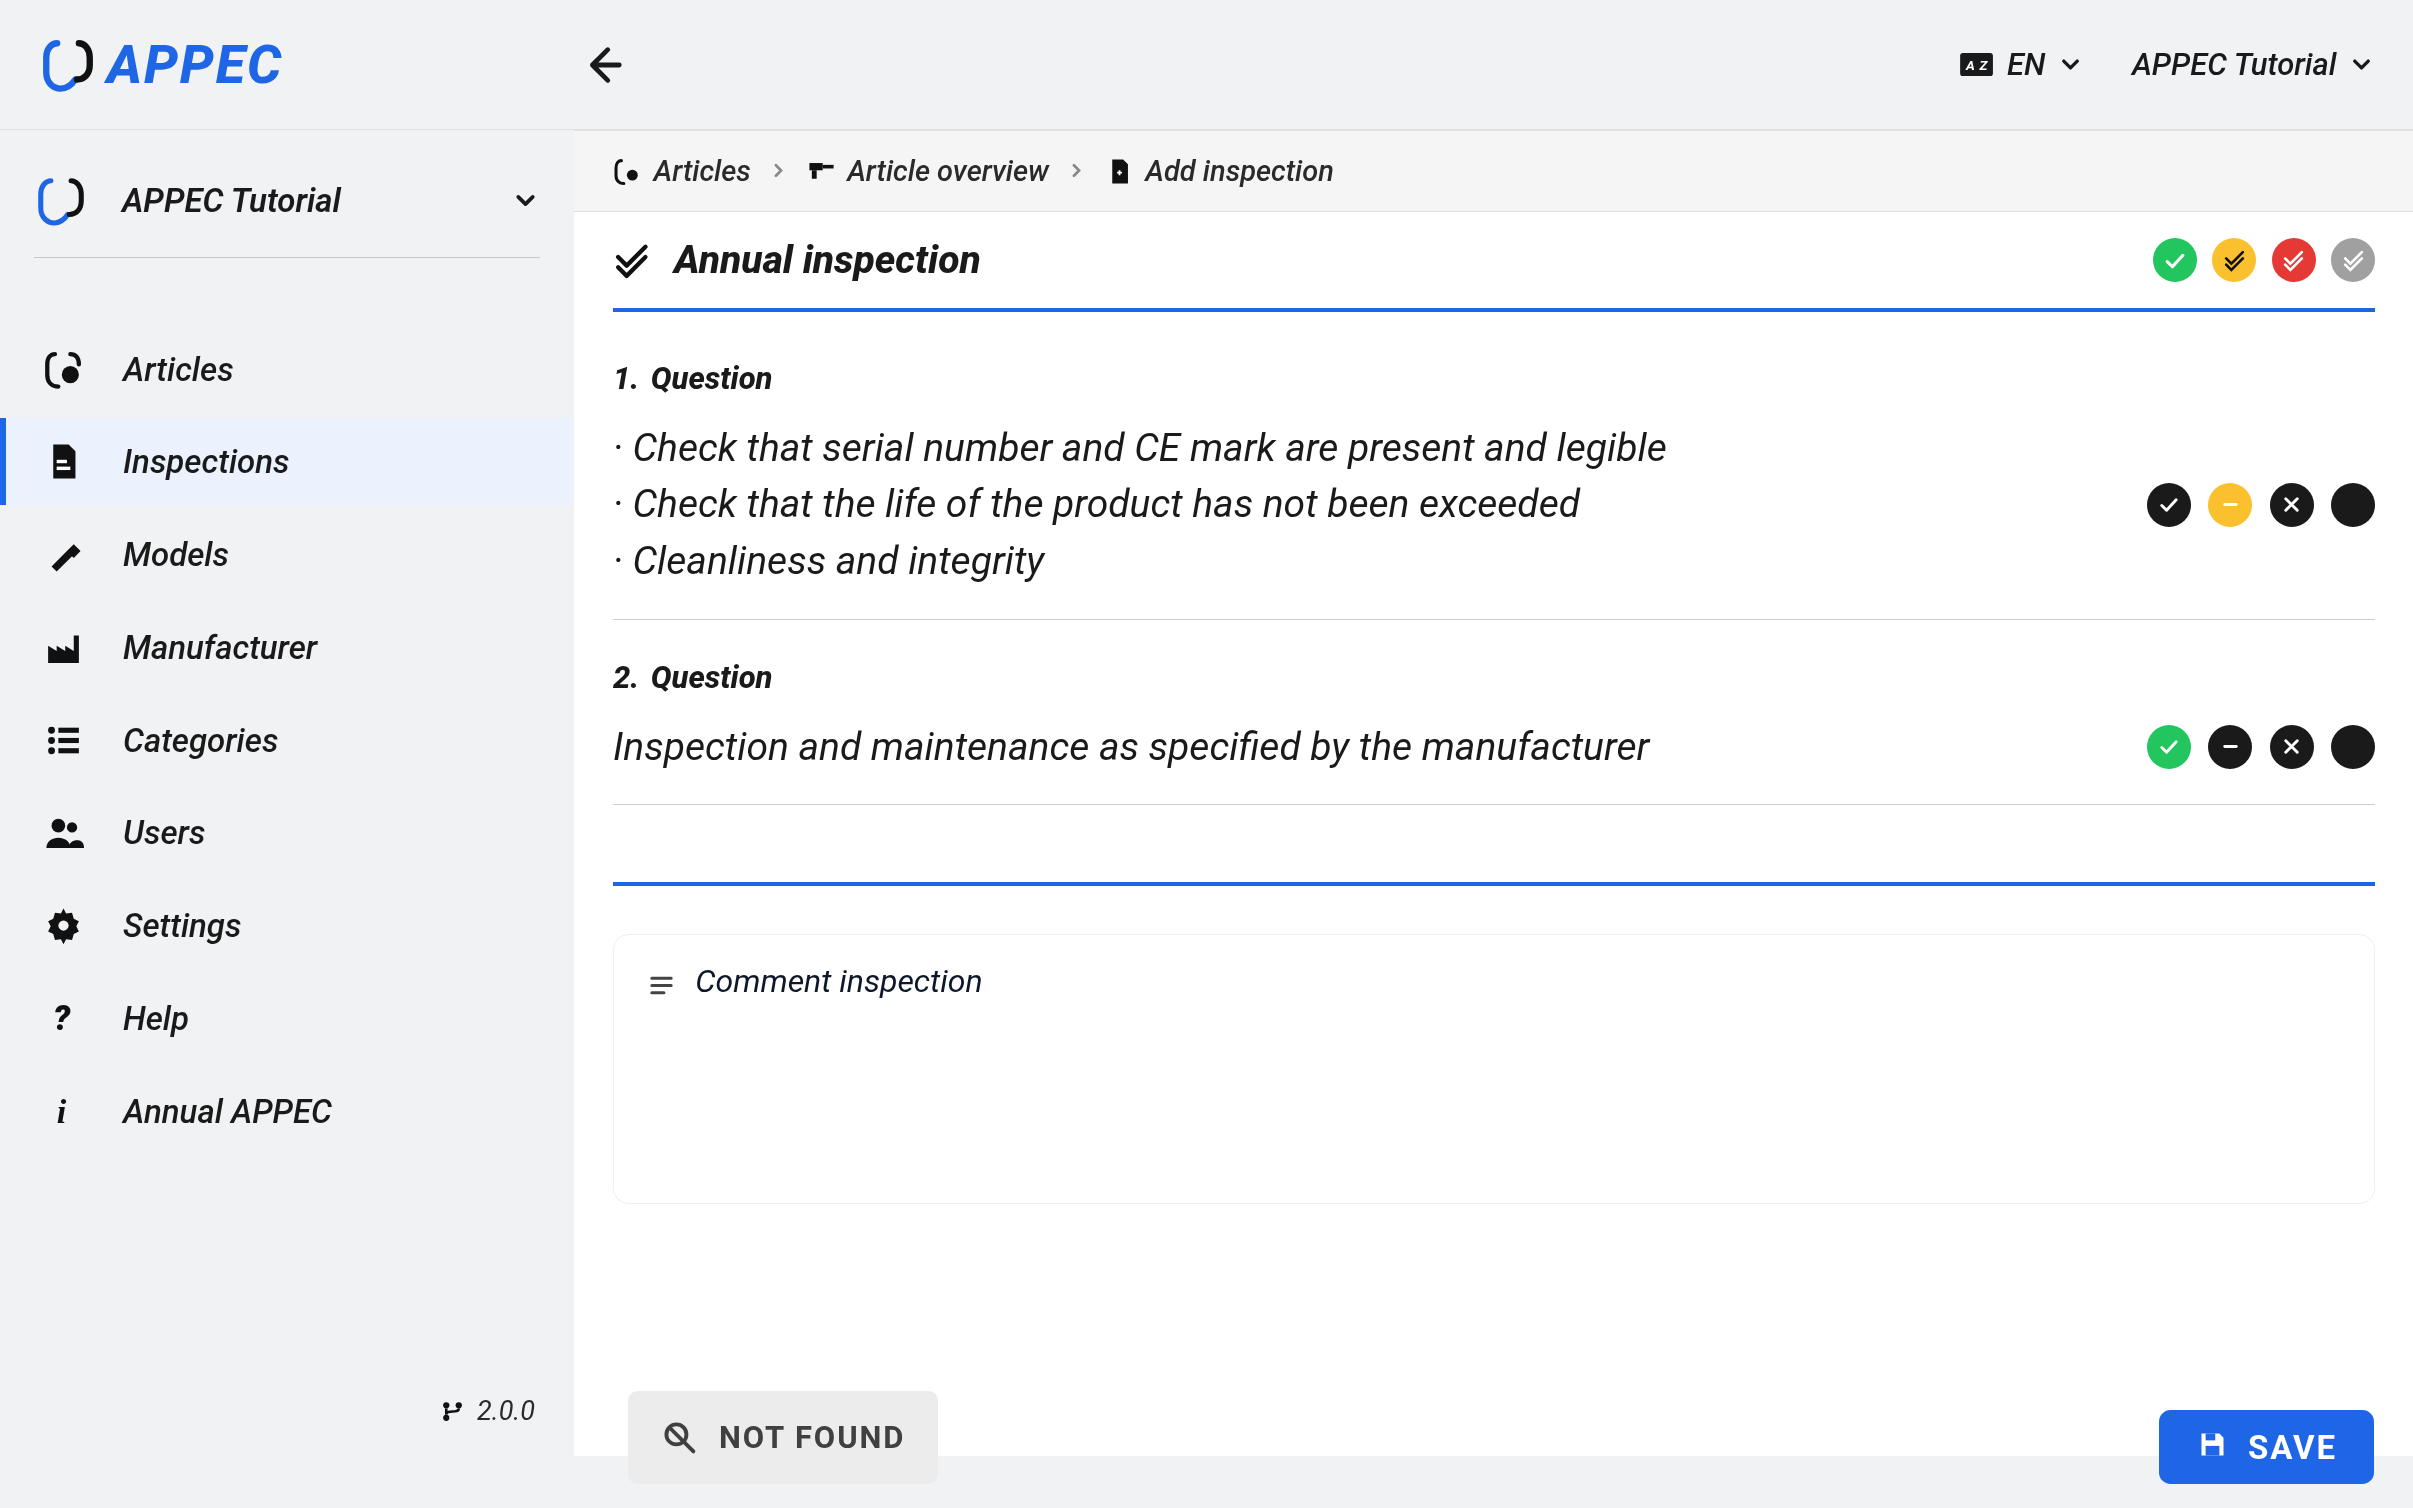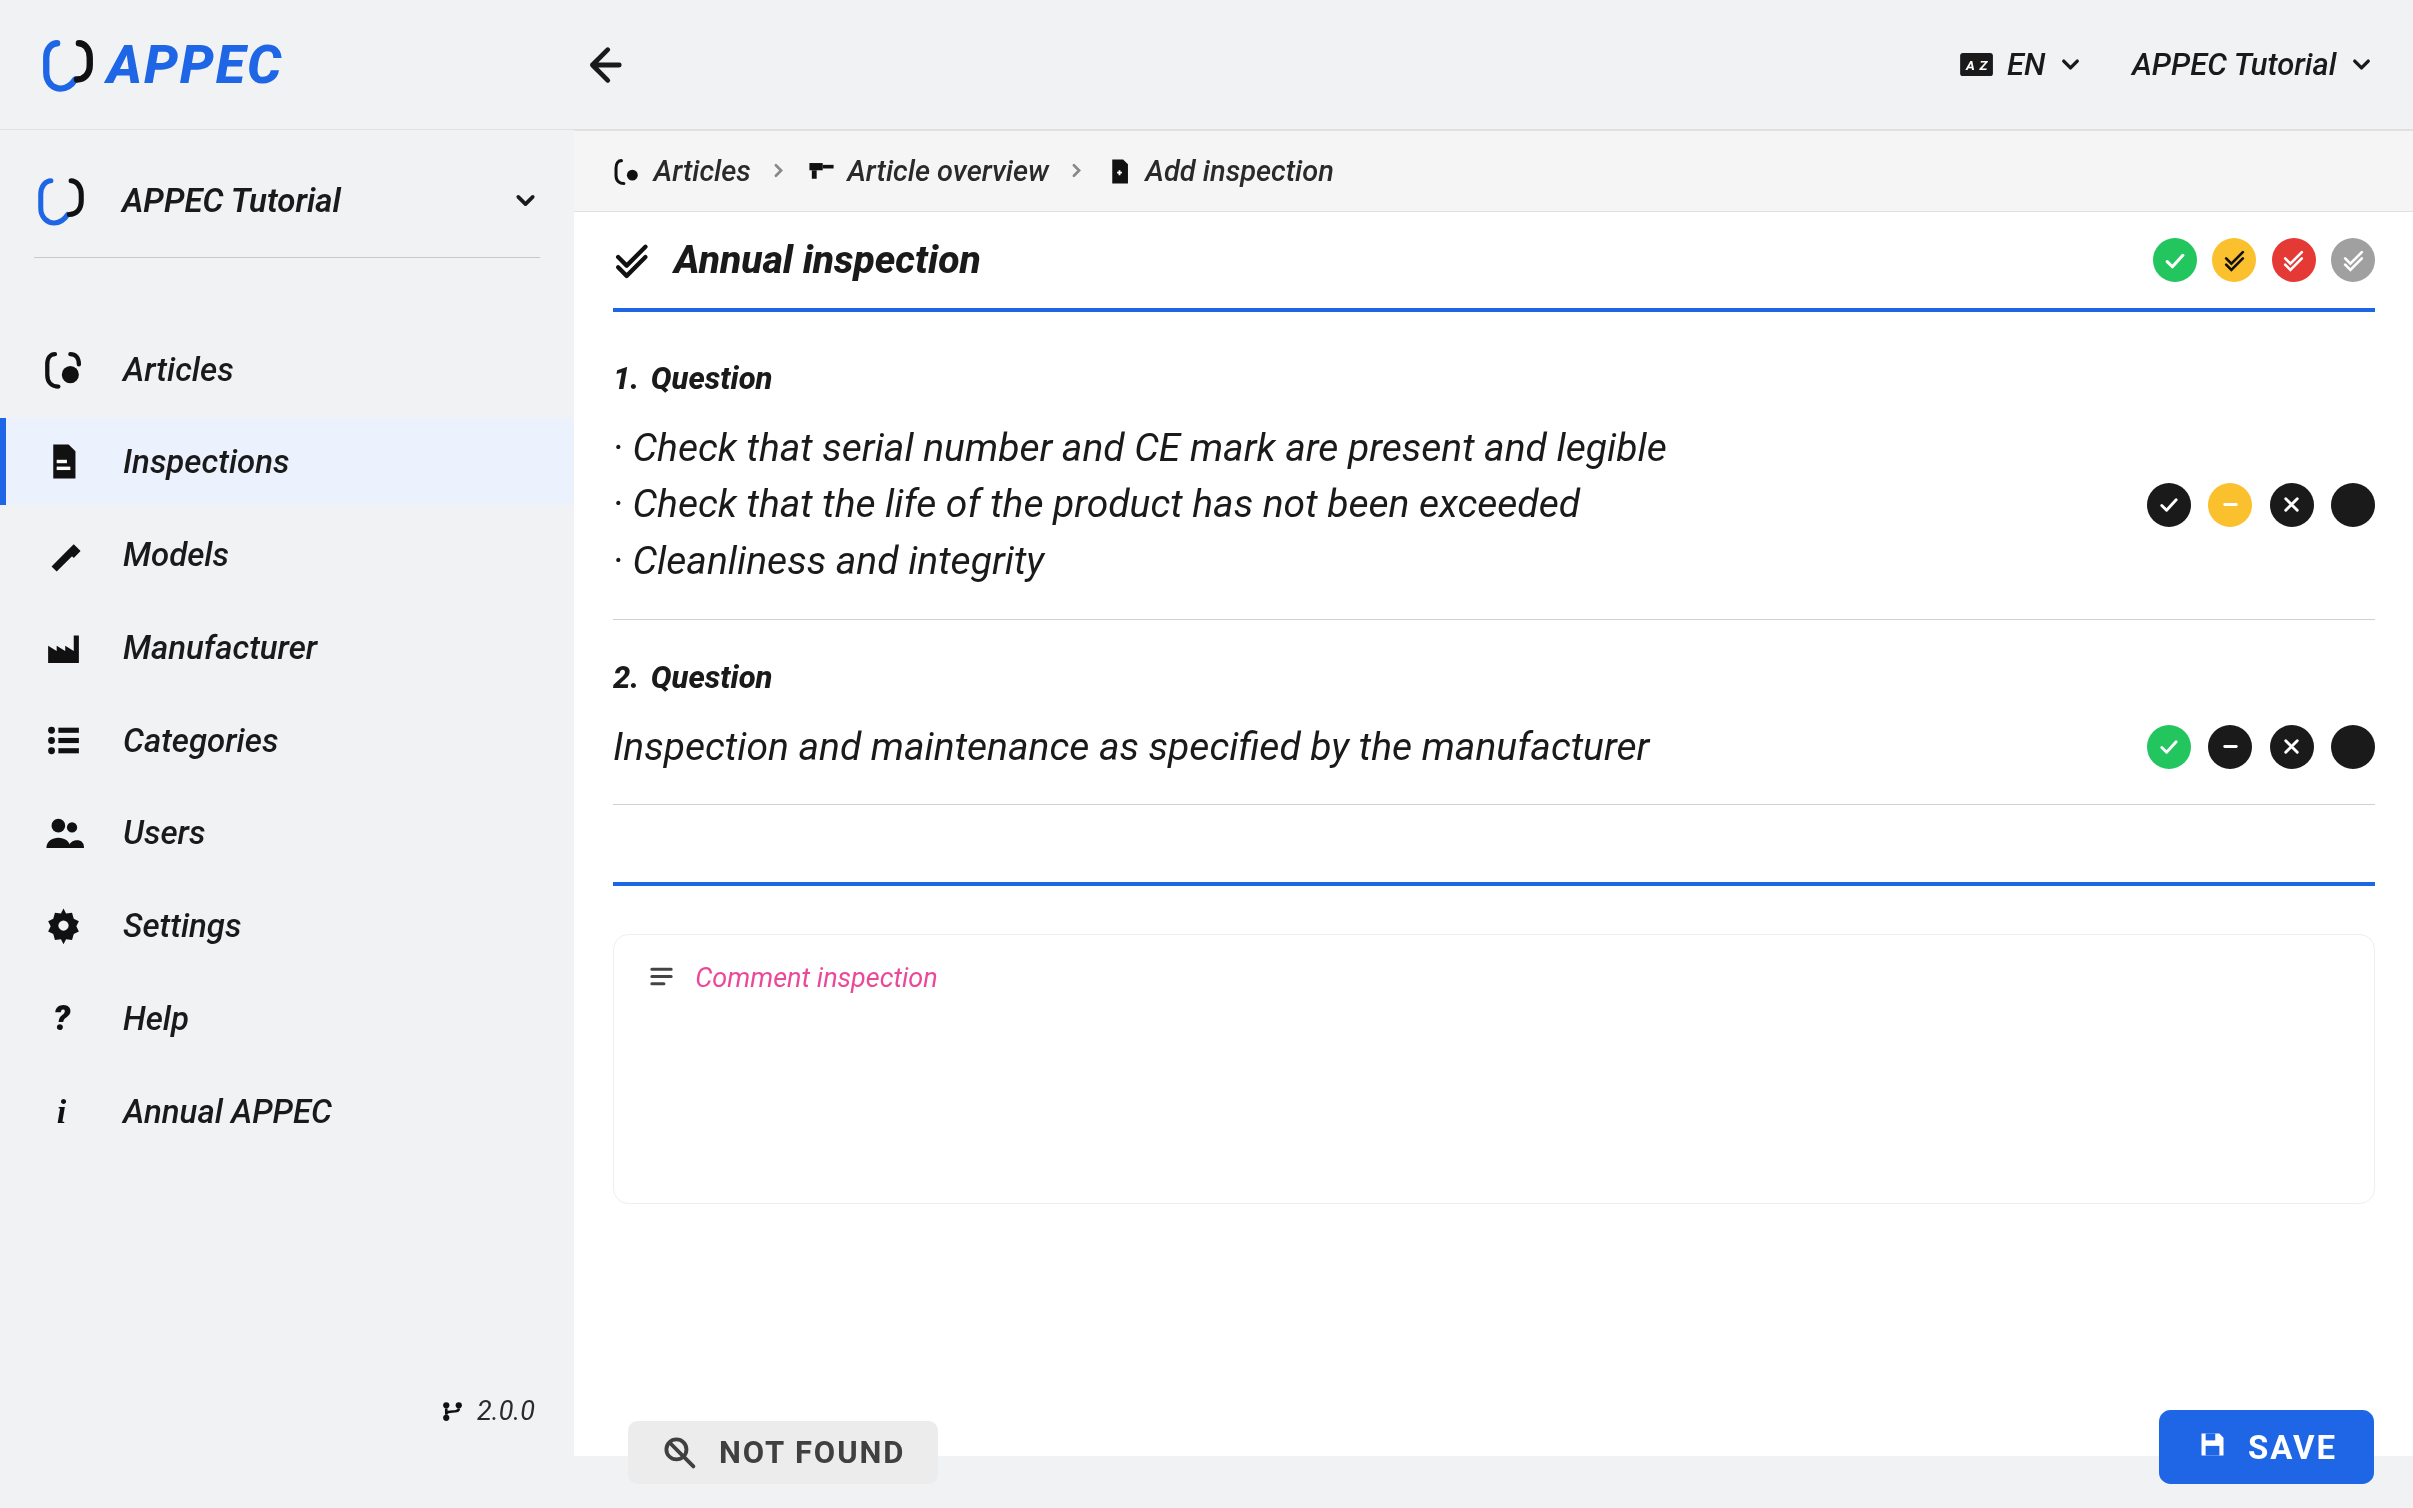--- a/index.html
+++ b/index.html
@@ -68,25 +68,25 @@
     .q-opts { display: flex; gap: 17.4px; }
     .opt { width: 44px; height: 44px; border-radius: 50%; display: flex; align-items: center; justify-content: center; cursor: pointer; }
     .opt-dark { background: #1a1a1a; }
     .opt-green { background: #22C55E; }
     .opt-yellow { background: #FBC02D; }
     .opt svg { width: 23px; height: 23px; }
     
     .blue-hr2 { height: 3.9px; background: #1E66E5; margin: 77px 0 48px 0; }
     
     .comment-card { border: 1.9px solid #eee; border-radius: 15.4px; padding: 27px 33px; min-height: 270px; }
-    .comment-head { display: flex; align-items: flex-start; gap: 19.3px; color: #ec4899; font-size: 27px; }
+    .comment-head { display: flex; align-items: flex-end; gap: 19.3px; color: #0f172a; font-size: 32px; }
     .comment-head svg { width: 29px; height: 29px; }
     
     
-    .not-found { position: fixed; left: 628px; bottom: 24px; background: #ececec; border-radius: 9.7px; padding: 13px 33px; display: flex; align-items: center; gap: 21px; font-size: 31px; font-weight: 700; letter-spacing: 1.9px; color: #404040; }
+    .not-found { position: fixed; left: 628px; bottom: 24px; background: #ececec; border-radius: 9.7px; padding: 28px 33px; display: flex; align-items: center; gap: 21px; font-size: 31px; font-weight: 700; letter-spacing: 1.9px; color: #404040; }
     .not-found svg { width: 37px; height: 37px; }
     
     .save-btn { position: fixed; right: 39px; bottom: 24px; background: #1E66E5; color: #fff; border-radius: 11.6px; padding: 17.4px 37px; display: flex; align-items: flex-start; gap: 19.3px; font-size: 33px; font-weight: 700; letter-spacing: 1.9px; cursor: pointer; }
     .save-btn svg { width: 33px; height: 33px; }
   </style>
 </head>
 <body>
 
 <div class="app">
 

